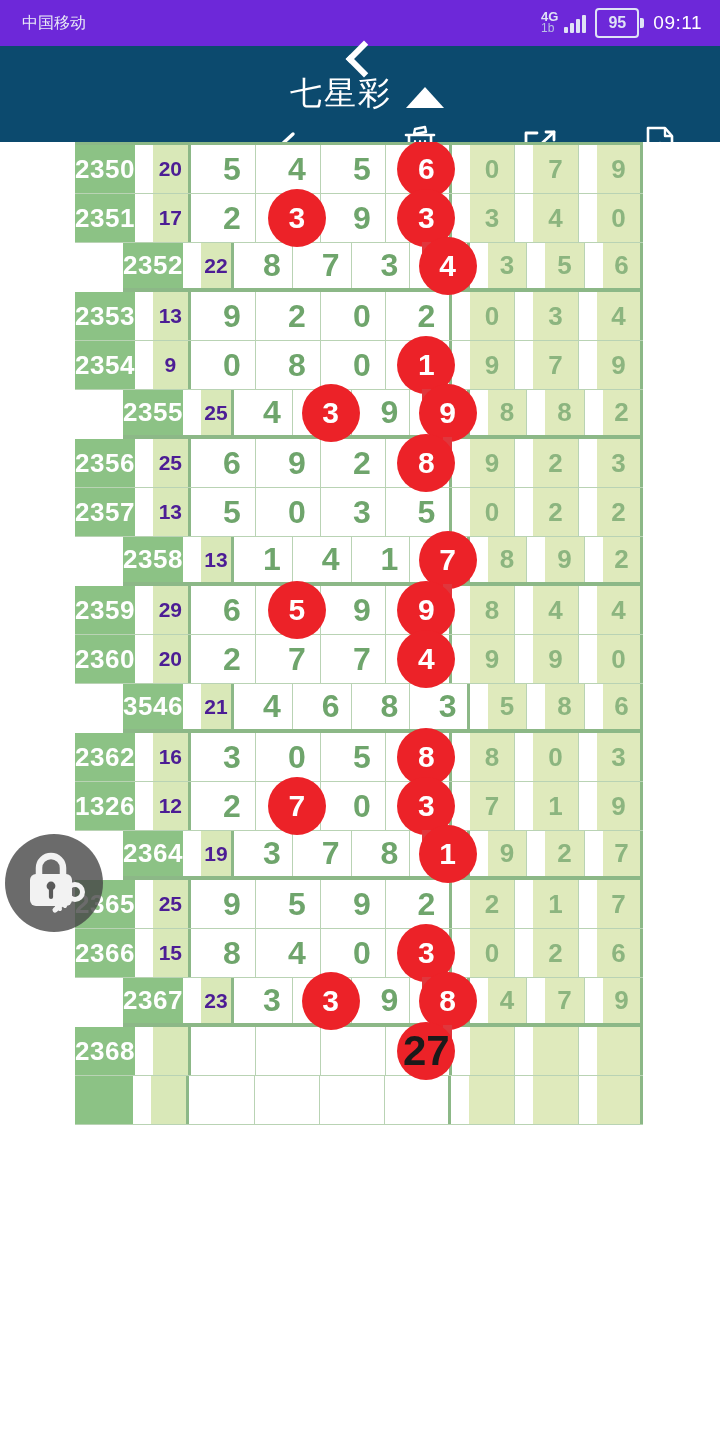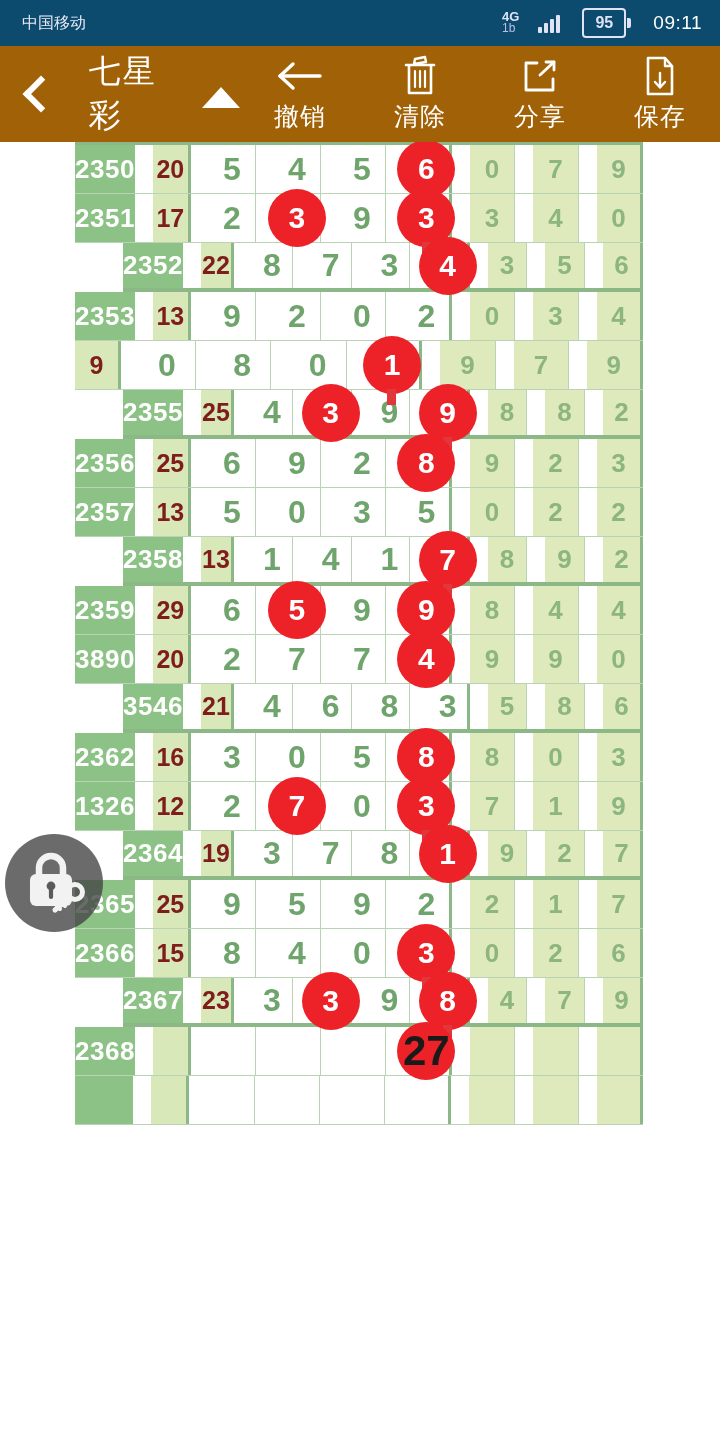--- a/index.html
+++ b/index.html
@@ -8,31 +8,31 @@
     width: 720px;
     height: 1440px;
     overflow: hidden;
     background: #ffffff;
     font-family: "Liberation Sans", "DejaVu Sans", sans-serif;
   }
 
   
   #status-bar {
     height: 46px;
-    background: #0c4a6e;
+    background: #6d28d9;
     display: flex;
     align-items: center;
     justify-content: space-between;
     padding: 0 18px 0 22px;
     color: #e8eaf6;
   }
   #status-right {
     display: flex;
     align-items: center;
-    gap: 22px;
+    gap: 9px;
   }
   .net-type {
     display: flex;
     flex-direction: column;
     align-items: flex-start;
     line-height: 0.95;
     margin-right: -3px;
   }
   .net-type .n1 { font-size: 13px; font-weight: bold; color: #dfe3f5; }
   .net-type .n2 { font-size: 12px; color: #b9c0e4; }
@@ -81,24 +81,25 @@
   }
   #clock {
     font-size: 19px;
     color: #ffffff;
     letter-spacing: 0.5px;
   }
 
   
   #toolbar {
     height: 96px;
-    background: #a16207;
+    background: #0c4a6e;
     display: flex;
     align-items: center;
     position: relative;
+    flex-direction: column;
   }
   #back-button {
     width: 76px;
     height: 96px;
     display: flex;
     align-items: center;
     justify-content: center;
   }
   .chev {
     width: 26px;
@@ -189,22 +190,22 @@
     background: #8cc285;
     color: #ffffff;
     font-size: 26px;
     font-weight: bold;
     letter-spacing: 0.5px;
     border-right: none;
   }
   .c-sum {
     width: 50px;
     background: #d9e8b8;
-    color: #7f1d1d;
-    font-size: 25px;
+    color: #4c1d95;
+    font-size: 21px;
     font-weight: bold;
     border-right: 3px solid #8cb887;
   }
   .c-main {
     width: 63px;
     background: #ffffff;
     color: #6fa56c;
     font-size: 32px;
     font-weight: bold;
   }
@@ -393,20 +394,21 @@
         <div class="c c-sum">13</div>
         <div class="c c-main">9</div>
         <div class="c c-main">2</div>
         <div class="c c-main">0</div>
         <div class="c c-main last-main">2</div>
         <div class="c c-tail">0</div>
         <div class="c c-tail">3</div>
         <div class="c c-tail last-tail">4</div>
       </div>
       <div class="row normal">
+        <div class="c c-issue">2354</div>
         <div class="c c-sum">9</div>
         <div class="c c-main">0</div>
         <div class="c c-main">8</div>
         <div class="c c-main">0</div>
         <div class="c c-main last-main">
           <div class="ball">1<span class="link-down"></span></div>
         </div>
         <div class="c c-tail">9</div>
         <div class="c c-tail">7</div>
         <div class="c c-tail last-tail">9</div>
@@ -472,21 +474,21 @@
         </div>
         <div class="c c-main">9</div>
         <div class="c c-main last-main">
           <div class="ball">9<span class="link-down"></span></div>
         </div>
         <div class="c c-tail">8</div>
         <div class="c c-tail">4</div>
         <div class="c c-tail last-tail">4</div>
       </div>
       <div class="row normal">
-        <div class="c c-issue">3890</div>
+        <div class="c c-issue">2360</div>
         <div class="c c-sum">20</div>
         <div class="c c-main">2</div>
         <div class="c c-main">7</div>
         <div class="c c-main">7</div>
         <div class="c c-main last-main">
           <div class="ball">4</div>
         </div>
         <div class="c c-tail">9</div>
         <div class="c c-tail">9</div>
         <div class="c c-tail last-tail">0</div>

